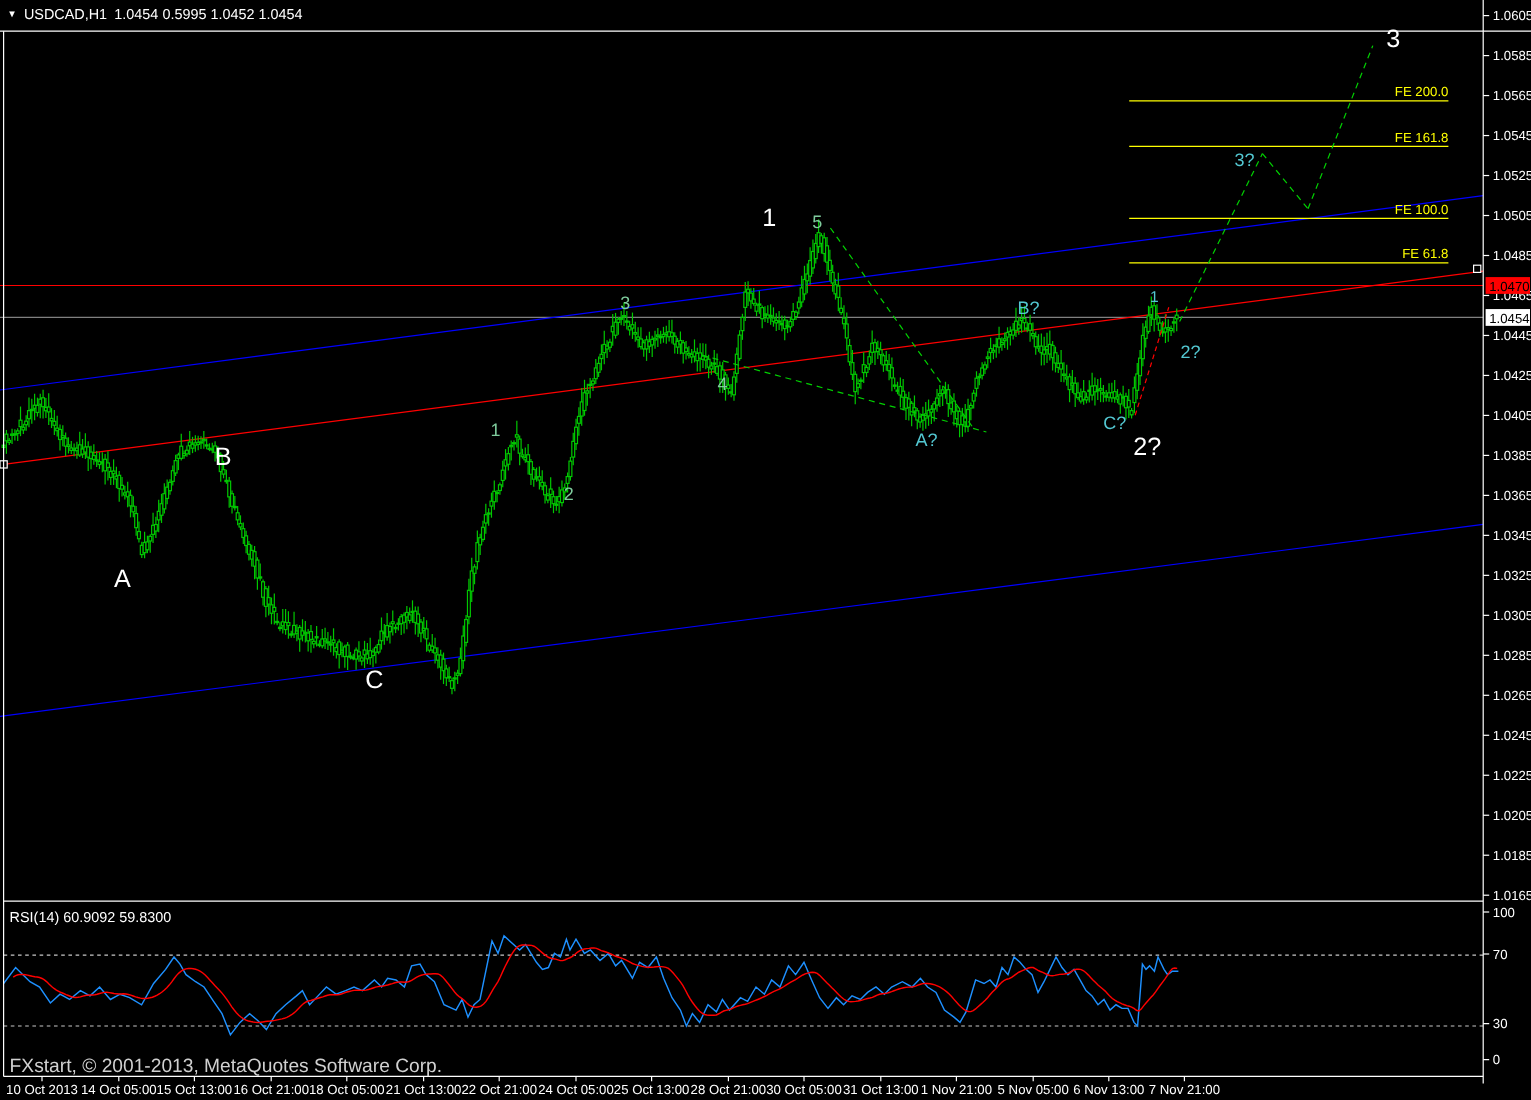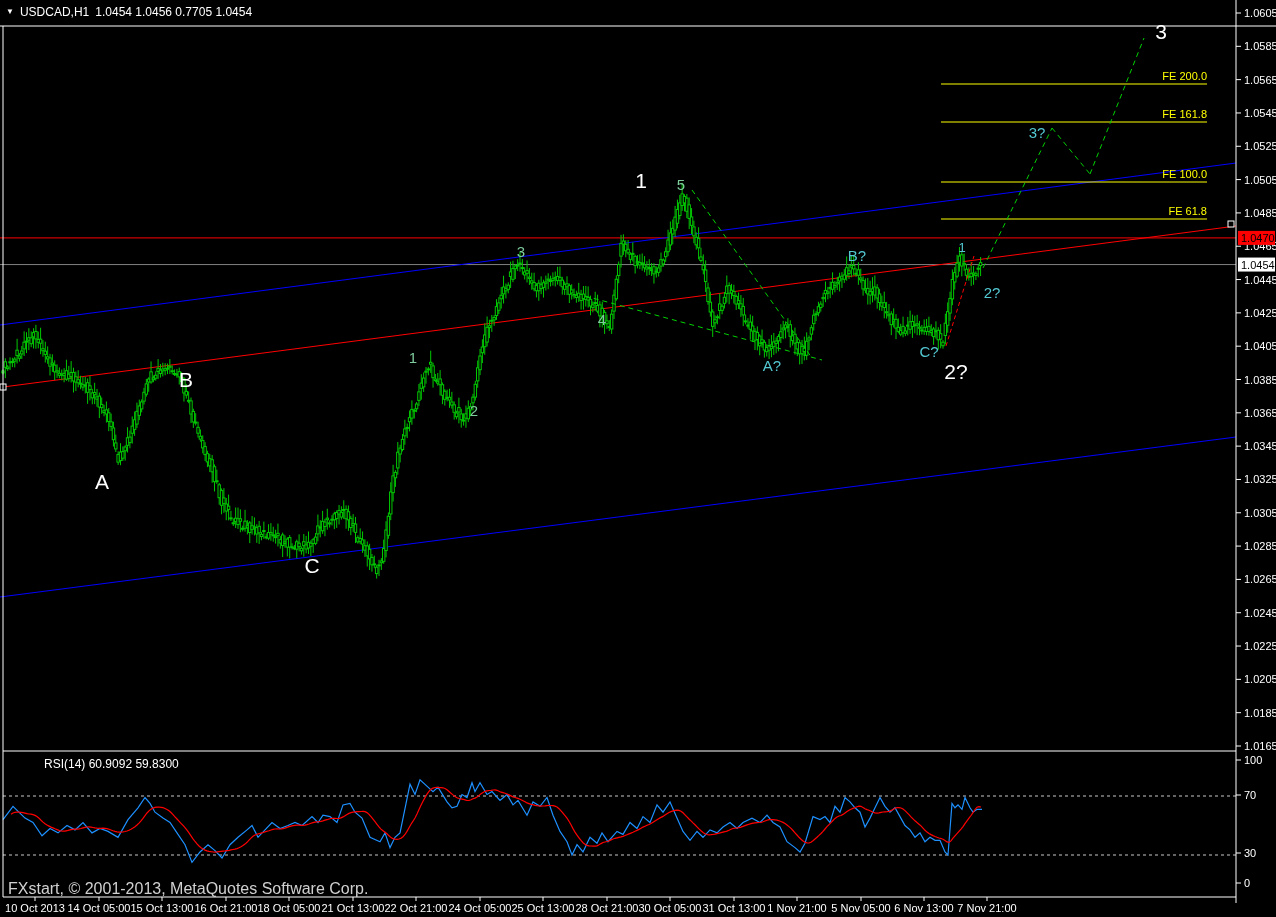--- a/index.html
+++ b/index.html
@@ -2,21 +2,21 @@
 <html><head>
 <meta charset="utf-8">
 <style>
   html,body{margin:0;padding:0;background:#000;}
   body{font-family:"Liberation Sans",sans-serif;}
   #app{position:relative;width:1276px;height:917px;background:#000;overflow:hidden;}
   #chart-svg{position:absolute;left:0;top:0;}
   .overlay{position:absolute;color:#fff;font-size:12px;white-space:pre;}
   .titlebar{left:6px;top:5px;display:flex;align-items:center;gap:6px;}
   .tri{font-size:8px;color:#fff;line-height:12px;}
-  .rsi-label{left:8px;top:757px;font-size:12px;margin-left:36px;}
+  .rsi-label{left:8px;top:757px;font-size:12px;}
   .copyright{left:8px;top:880px;font-size:16px;color:#d0d0d0;}
   text{font-family:"Liberation Sans",sans-serif;}
   .axis-text{fill:#ffffff;font-size:11px;}
   .fe-text{fill:#ffff00;font-size:11px;}
   .wl-white-large{fill:#ffffff;font-size:21px;}
   .wl-green{fill:#7ecb9c;font-size:15px;}
   .wl-teal{fill:#53c8d2;font-size:15px;}
   .wl-teal-small{fill:#53c8d2;font-size:13px;}
   .badge-text{font-size:11px;}
 </style>
@@ -993,17 +993,17 @@
       <text x="929" y="357.25" text-anchor="middle" class="wl-teal">C?</text>
       <text x="956" y="379.35" text-anchor="middle" class="wl-white-large">2?</text>
       <text x="962" y="251.55" text-anchor="middle" class="wl-teal-small">1</text>
       <text x="992" y="298.25" text-anchor="middle" class="wl-teal">2?</text>
       <text x="1037" y="138.25" text-anchor="middle" class="wl-teal">3?</text>
       <text x="1161" y="39.35" text-anchor="middle" class="wl-white-large">3</text>
     </svg>
   <div class="overlay titlebar">
     <span class="tri">▼</span>
     <span>USDCAD,H1</span>
-    <span>1.0454 1.0456 0.7705 1.0454</span>
+    <span>1.0454 0.5995 1.0452 1.0454</span>
   </div>
   <div class="overlay rsi-label">RSI(14) 60.9092 59.8300</div>
   <div class="overlay copyright">FXstart, © 2001-2013, MetaQuotes Software Corp.</div>
 </div>
 
 </body></html>

